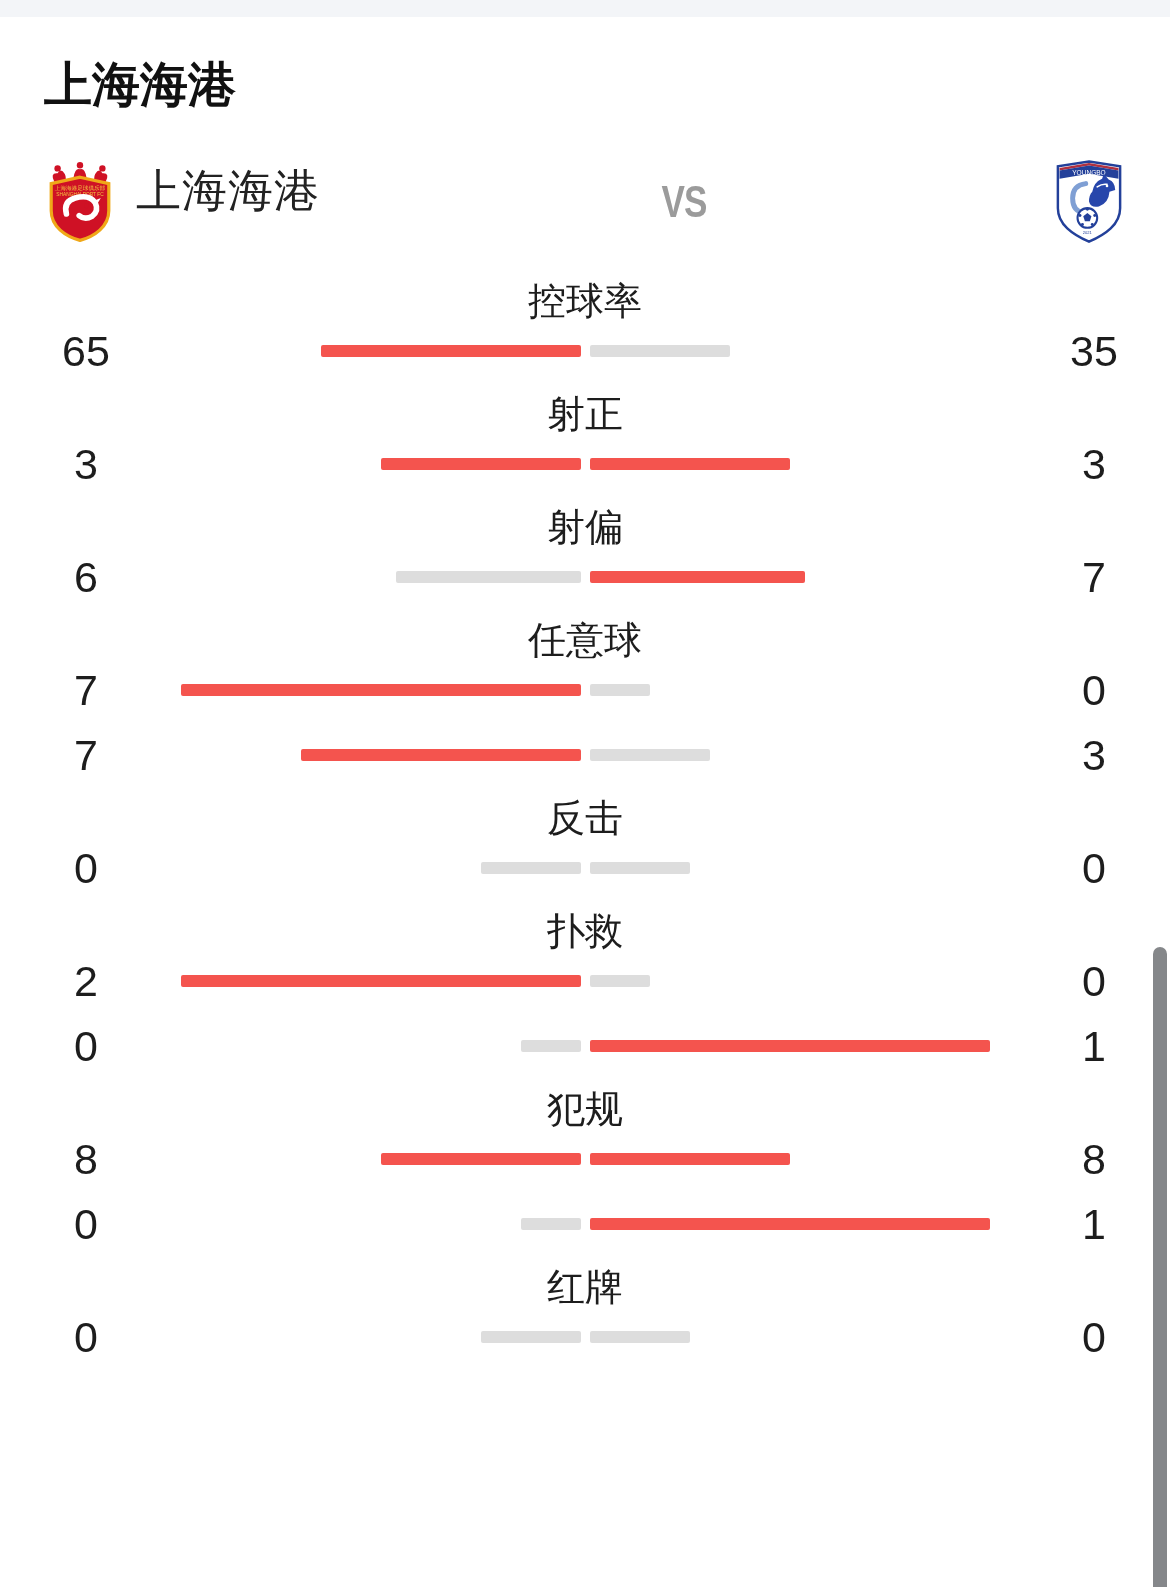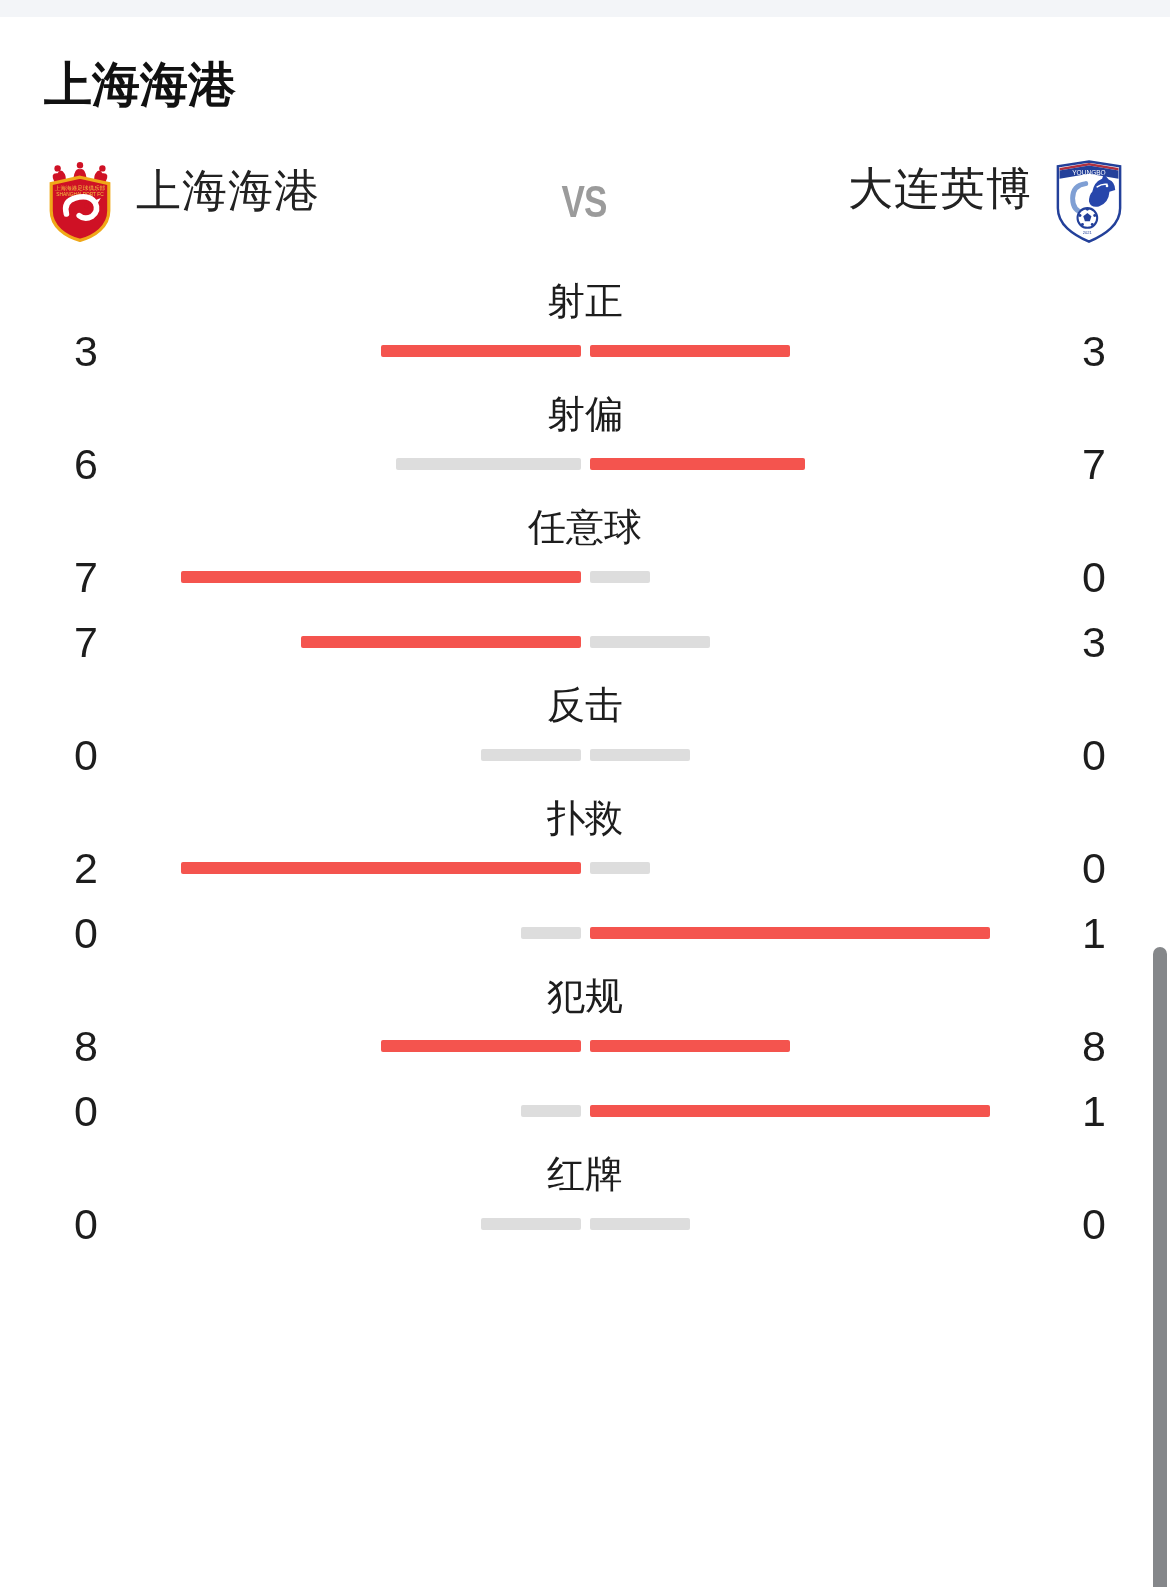--- a/index.html
+++ b/index.html
@@ -117,21 +117,20 @@
       <path d="M33 66 Q29 50 44 46 Q62 41 69 52 Q74 62 65 69 Q56 74 49 68" fill="none" stroke="#ffffff" stroke-width="7" stroke-linecap="round"></path>
       <path d="M66 50 L76 46 L70 56 Z" fill="#ffffff"></path>
       <circle cx="58" cy="56" r="3" fill="#cf1125"></circle>
     </svg>
     <span class="team-name">上海海港</span>
   </div>
 
   <div class="vs">VS</div>
 
   <div class="team">
-    <span class="team-name">大连英博</span>
     <svg class="team-logo" width="82" height="86" viewBox="0 0 100 105">
 
       <path d="M50 3 L88 9 V60 C88 80 70 92 50 101 C30 92 12 80 12 60 V9 Z" fill="#ffffff" stroke="#23409a" stroke-width="3"></path>
 
       <path d="M50 5 L86 11 V14 L50 8 L14 14 V11 Z" fill="#b03040"></path>
       <path d="M50 8 L86 14 V24 L50 18 L14 24 V14 Z" fill="#23409a"></path>
       <text x="50" y="19" text-anchor="middle" font-size="8" fill="#ffffff">YOUNGBO</text>
 
       <path d="M46 30 Q30 32 30 48 Q30 64 44 66" fill="none" stroke="#7f9fd4" stroke-width="6" stroke-linecap="round"></path>
 
@@ -146,20 +145,35 @@
       <circle cx="54" cy="80" r="1.8" fill="#23409a"></circle>
       <circle cx="42" cy="80" r="1.8" fill="#23409a"></circle>
       <circle cx="39" cy="69" r="1.8" fill="#23409a"></circle>
       <text x="48" y="92" text-anchor="middle" font-size="5" fill="#23409a">2021</text>
     </svg>
   </div>
 </div>
 
 <div class="stats">
 
+  <div class="stat-row">
+    <div class="stat-label">控球率</div>
+    <div class="stat-line">
+      <div class="num home">65</div>
+      <div class="bars">
+        <div class="track home">
+            <div class="bar" style="width: 260px; background: rgb(244, 84, 78);"></div>
+          </div>
+        <div class="track away">
+            <div class="bar" style="width: 140px; background: rgb(221, 221, 221);"></div>
+          </div>
+      </div>
+      <div class="num away">35</div>
+    </div>
+  </div>
 
   <div class="stat-row">
     <div class="stat-label">射正</div>
     <div class="stat-line">
       <div class="num home">3</div>
       <div class="bars">
         <div class="track home">
             <div class="bar" style="width: 200px; background: rgb(244, 84, 78);"></div>
           </div>
         <div class="track away">

